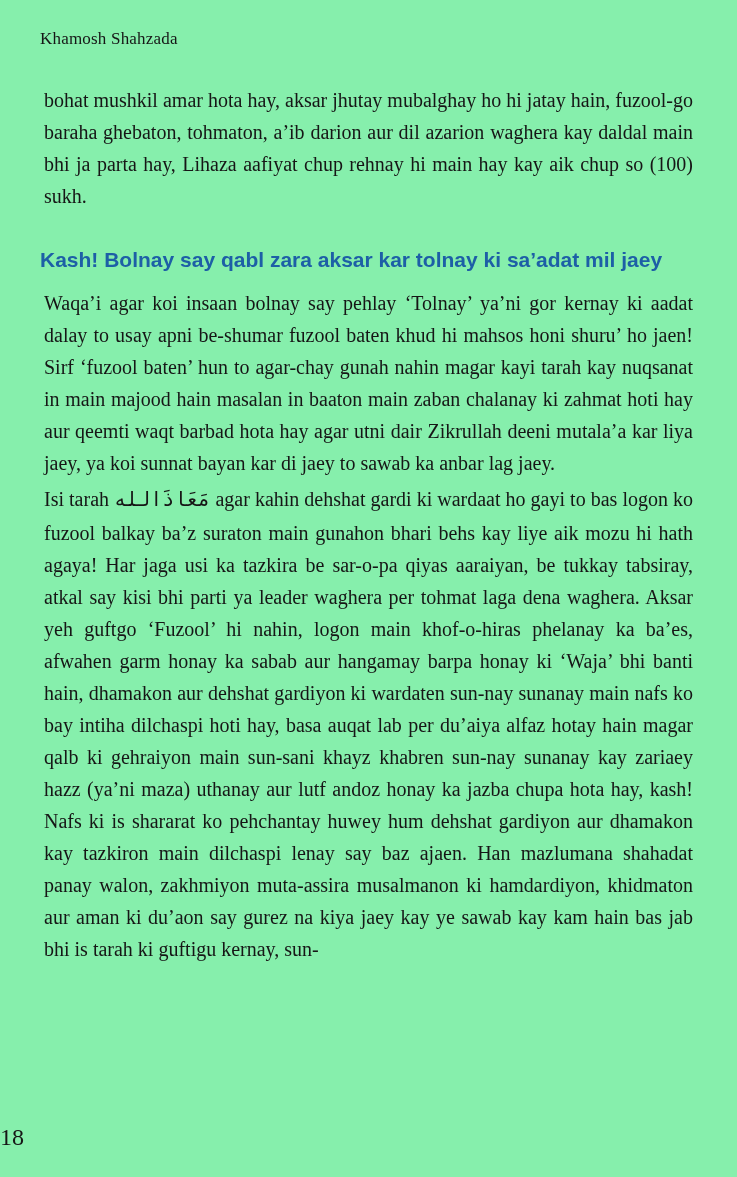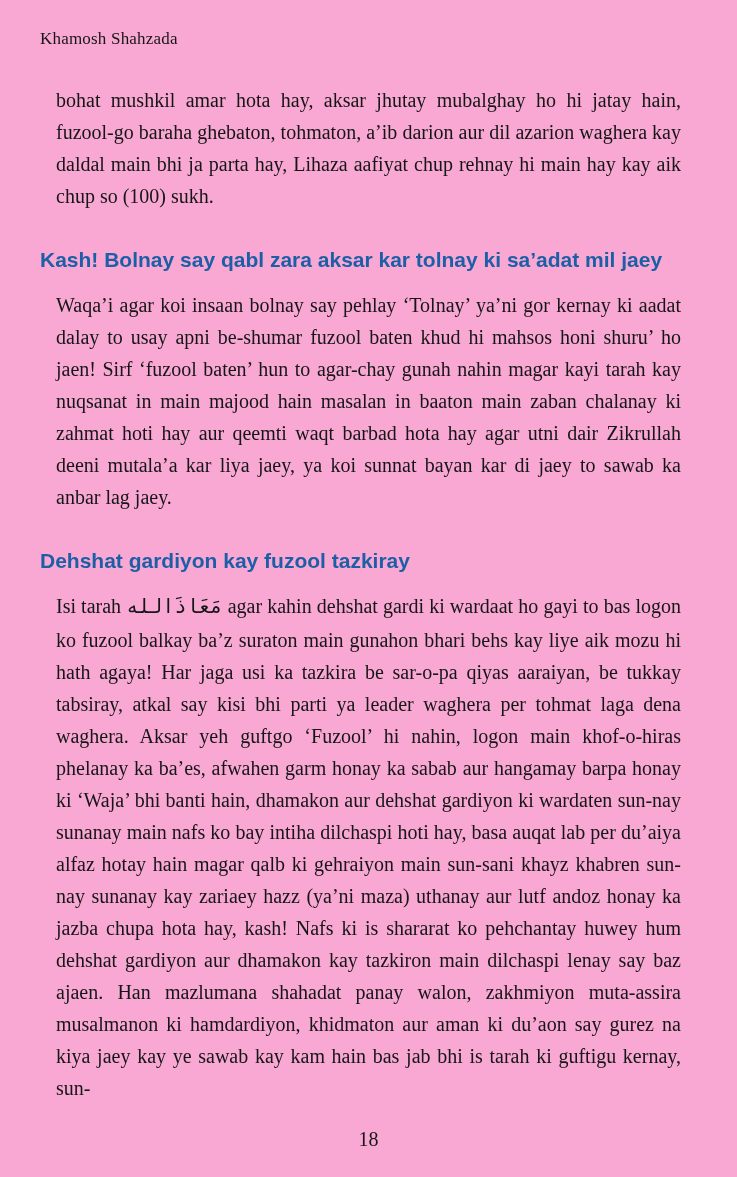--- a/index.html
+++ b/index.html
@@ -6,36 +6,36 @@
     margin: 0;
     padding: 0;
     background: #ffffff;
   }
   .page {
     width: 737px;
     height: 1177px;
     box-sizing: border-box;
     padding: 28px 40px 0 40px;
     position: relative;
-    background: #f9a8d4;
+    background: #86efac;
     font-family: "Liberation Serif", serif;
     color: #161616;
     overflow: hidden;
   }
   .running-header {
     font-size: 17px;
     line-height: 22px;
     margin-bottom: 34px;
     letter-spacing: 0.2px;
   }
   .page-body p.paragraph {
     font-size: 20px;
     line-height: 32px;
     text-align: justify;
-    margin: 16px;
+    margin: 4px;
   }
   .page-body h2.section-heading {
     font-family: "Liberation Sans", sans-serif;
     font-weight: 700;
     font-size: 21px;
     line-height: 27px;
     color: var(--heading-color, #1d5fa6);
     margin: 34px 0 14px 0;
   }
   .bold {
@@ -43,34 +43,32 @@
   }
   .arabic {
     font-family: Liberation Mono, monospace;
     font-size: 20px;
   }
   .page-number {
     position: absolute;
     left: 0;
     right: 0;
     bottom: 26px;
-    text-align: center;
-    font-size: 20px;
+    font-size: 24px;
     font-family: "Liberation Serif", serif;
     color: #161616;
   }
 </style>
 </head>
 <body>
 
 <div class="page">
   <div class="running-header">Khamosh Shahzada</div>
 
   <main class="page-body">
       <p class="paragraph"><span>bohat mushkil amar hota hay, aksar jhutay mubalghay ho hi jatay hain, fuzool-go baraha ghebaton, tohmaton, a’ib darion aur dil azarion waghera kay daldal main bhi ja parta hay, Lihaza aafiyat chup rehnay hi main hay kay aik chup so (100) sukh.</span></p>
       <h2 class="section-heading">Kash! Bolnay say qabl zara aksar kar tolnay ki sa’adat mil jaey</h2>
       <p class="paragraph"><span>Waqa’i agar koi insaan bolnay say pehlay </span><span class="bold">‘Tolnay’</span><span> ya’ni gor kernay ki aadat dalay to usay apni be-shumar fuzool baten khud hi mahsos honi shuru’ ho jaen! Sirf ‘fuzool baten’ hun to agar-chay gunah nahin magar kayi tarah kay nuqsanat in main majood hain masalan in baaton main zaban chalanay ki zahmat hoti hay aur qeemti waqt barbad hota hay agar utni dair </span><span class="bold">Zikrullah</span><span> deeni mutala’a kar liya jaey, ya koi sunnat bayan kar di jaey to sawab ka anbar lag jaey.</span></p>
-      <h2 class="section-heading">Dehshat gardiyon kay fuzool tazkiray</h2>
       <p class="paragraph"><span>Isi tarah </span><span class="arabic">مَعَاذَالله</span><span> agar kahin dehshat gardi ki wardaat ho gayi to bas logon ko fuzool balkay ba’z suraton main gunahon bhari behs kay liye aik mozu hi hath agaya! Har jaga usi ka tazkira be sar-o-pa qiyas aaraiyan, be tukkay tabsiray, atkal say kisi bhi parti ya leader waghera per tohmat laga dena waghera. Aksar yeh guftgo </span><span class="bold">‘Fuzool’</span><span> hi nahin, logon main khof-o-hiras phelanay ka ba’es, afwahen garm honay ka sabab aur hangamay barpa honay ki </span><span class="bold">‘Waja’</span><span> bhi banti hain, dhamakon aur dehshat gardiyon ki wardaten sun-nay sunanay main nafs ko bay intiha dilchaspi hoti hay, basa auqat lab per du’aiya alfaz hotay hain magar qalb ki gehraiyon main sun-sani khayz khabren sun-nay sunanay kay zariaey hazz (ya’ni maza) uthanay aur lutf andoz honay ka jazba chupa hota hay, kash! Nafs ki is shararat ko pehchantay huwey hum dehshat gardiyon aur dhamakon kay tazkiron main dilchaspi lenay say baz ajaen. Han mazlumana shahadat panay walon, zakhmiyon muta-assira musalmanon ki hamdardiyon, khidmaton aur aman ki du’aon say gurez na kiya jaey kay ye sawab kay kam hain bas jab bhi is tarah ki guftigu kernay, sun-</span></p>
     </main>
 
   <div class="page-number">18</div>
 </div>
 
 </body></html>

